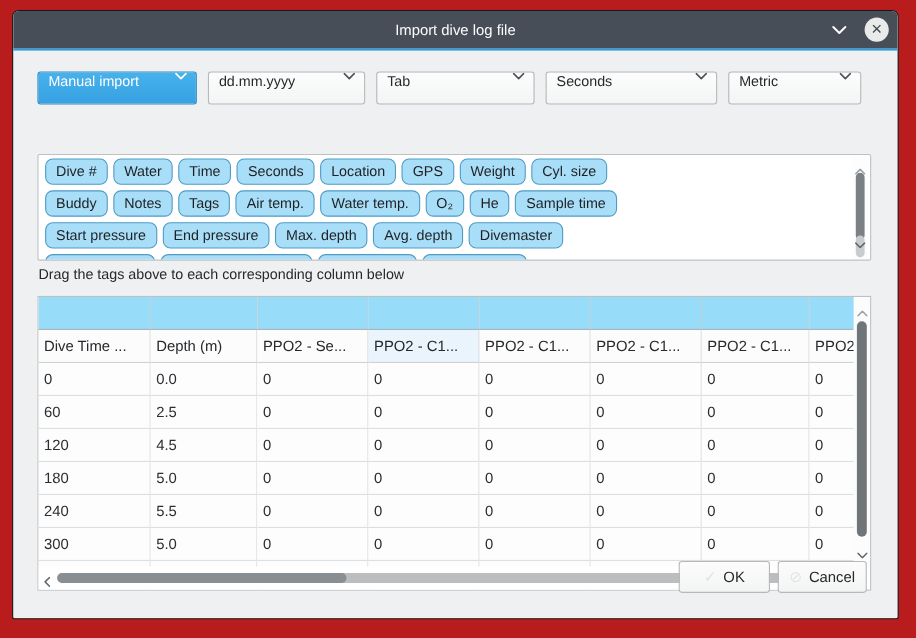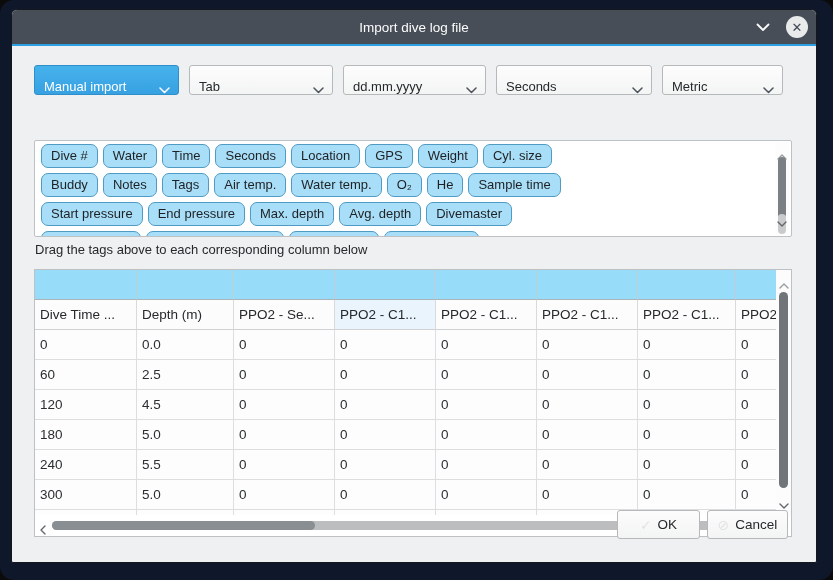--- a/index.html
+++ b/index.html
@@ -1,18 +1,18 @@
 <!DOCTYPE html>
 <html style="--accent: #2d9fe3; --titlebar: #474e58; --body-bg: #eff0f1; --tag-fill: #a9def8; --drop-row: #97ddfa;"><head>
 <meta charset="utf-8">
 <style>
   * { margin:0; padding:0; box-sizing:border-box; }
   html,body { width:833px; height:580px; background:#0b0b0b; overflow:hidden;
     font-family:"Liberation Sans","DejaVu Sans",sans-serif; }
-  .screen { position:relative; width:833px; height:580px; background:#0f172a; border-radius:14px; }
+  .screen { position:relative; width:833px; height:580px; background:#b91c1c; border-radius:0; }
 
   .window { position:absolute; left:11px; top:9px; width:806px; height:554px;
     background:var(--body-bg,#eff0f1); border-radius:6px 6px 2px 2px; overflow:hidden;
     border:1px solid #15181b; }
 
   
   .titlebar { position:relative; height:34px; background:var(--titlebar,#474e58);
     display:flex; align-items:center; justify-content:center; }
   .titlebar .title { color:#fcfcfc; font-size:13.5px; }
   .tb-controls { position:absolute; right:8px; top:0; height:34px; display:flex; align-items:center; gap:15px; }
@@ -20,21 +20,21 @@
   .tb-close { width:22px; height:22px; border-radius:50%; background:#e9eaea; color:#434a53;
     display:flex; align-items:center; justify-content:center; font-size:13px; font-weight:bold; cursor:pointer; }
   .accent { height:2px; background:var(--accent,#2d9fe3); }
 
   
   .body { position:relative; width:100%; height:518px; }
 
   
   .combo-row { position:absolute; left:22px; top:19px; width:758px; display:flex; gap:10px; }
   .combo { height:30px; background:linear-gradient(180deg,#fdfdfd,#f3f4f4); border:1px solid #b6b9bb;
-    border-radius:3px; display:flex; align-items:flex-end; font-size:13px; color:#26292c;
+    border-radius:3px; display:flex; align-items:flex-start; font-size:13px; color:#26292c;
     padding:0 8px 0 9px; cursor:pointer; }
   .combo span.lbl { flex:1; white-space:nowrap; overflow:hidden; }
   .combo svg { flex:none; }
   .combo.primary { background:linear-gradient(180deg,#46b2ec,#37a1e2); border-color:#2e8fc9; color:#ffffff; }
   .c0{width:145px}.c1{width:144px}.c2{width:143px}.c3{width:156px}.c4{width:121px}
 
   
   .tag-area { position:absolute; left:22px; top:94px; width:758px; height:97px; background:#ffffff;
     border:1px solid #bec1c3; border-radius:2px; overflow:hidden; }
   .tag-rows { position:absolute; left:4px; top:0; right:18px; }
@@ -105,28 +105,28 @@
 
     <div class="body">
 
       <div class="combo-row">
         <div class="combo primary c0">
           <span class="lbl">Manual import</span>
           <svg width="11" height="7" viewBox="0 0 11 7">
               <polyline points="1,1 5.5,5.5 10,1" fill="none" stroke="#ffffff" stroke-width="1.5" stroke-linecap="round" stroke-linejoin="round"></polyline>
             </svg>
         </div>
+        <div class="combo c2">
+          <span class="lbl">dd.mm.yyyy</span>
+          <svg width="11" height="7" viewBox="0 0 11 7">
+              <polyline points="1,1 5.5,5.5 10,1" fill="none" stroke="#4d545b" stroke-width="1.5" stroke-linecap="round" stroke-linejoin="round"></polyline>
+            </svg>
+        </div>
         <div class="combo c1">
           <span class="lbl">Tab</span>
-          <svg width="11" height="7" viewBox="0 0 11 7">
-              <polyline points="1,1 5.5,5.5 10,1" fill="none" stroke="#4d545b" stroke-width="1.5" stroke-linecap="round" stroke-linejoin="round"></polyline>
-            </svg>
-        </div>
-        <div class="combo c2">
-          <span class="lbl">dd.mm.yyyy</span>
           <svg width="11" height="7" viewBox="0 0 11 7">
               <polyline points="1,1 5.5,5.5 10,1" fill="none" stroke="#4d545b" stroke-width="1.5" stroke-linecap="round" stroke-linejoin="round"></polyline>
             </svg>
         </div>
         <div class="combo c3">
           <span class="lbl">Seconds</span>
           <svg width="11" height="7" viewBox="0 0 11 7">
               <polyline points="1,1 5.5,5.5 10,1" fill="none" stroke="#4d545b" stroke-width="1.5" stroke-linecap="round" stroke-linejoin="round"></polyline>
             </svg>
         </div>

